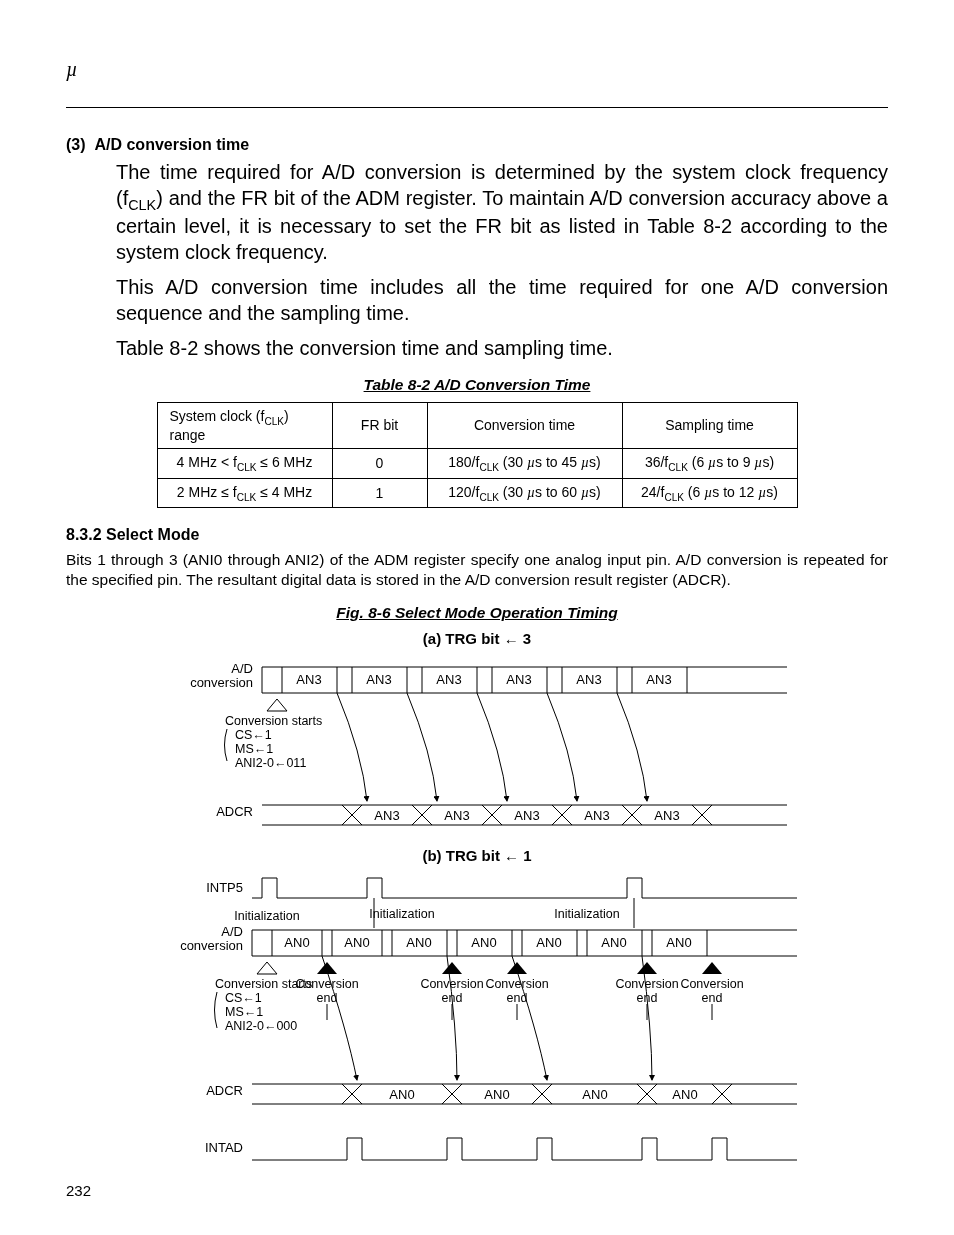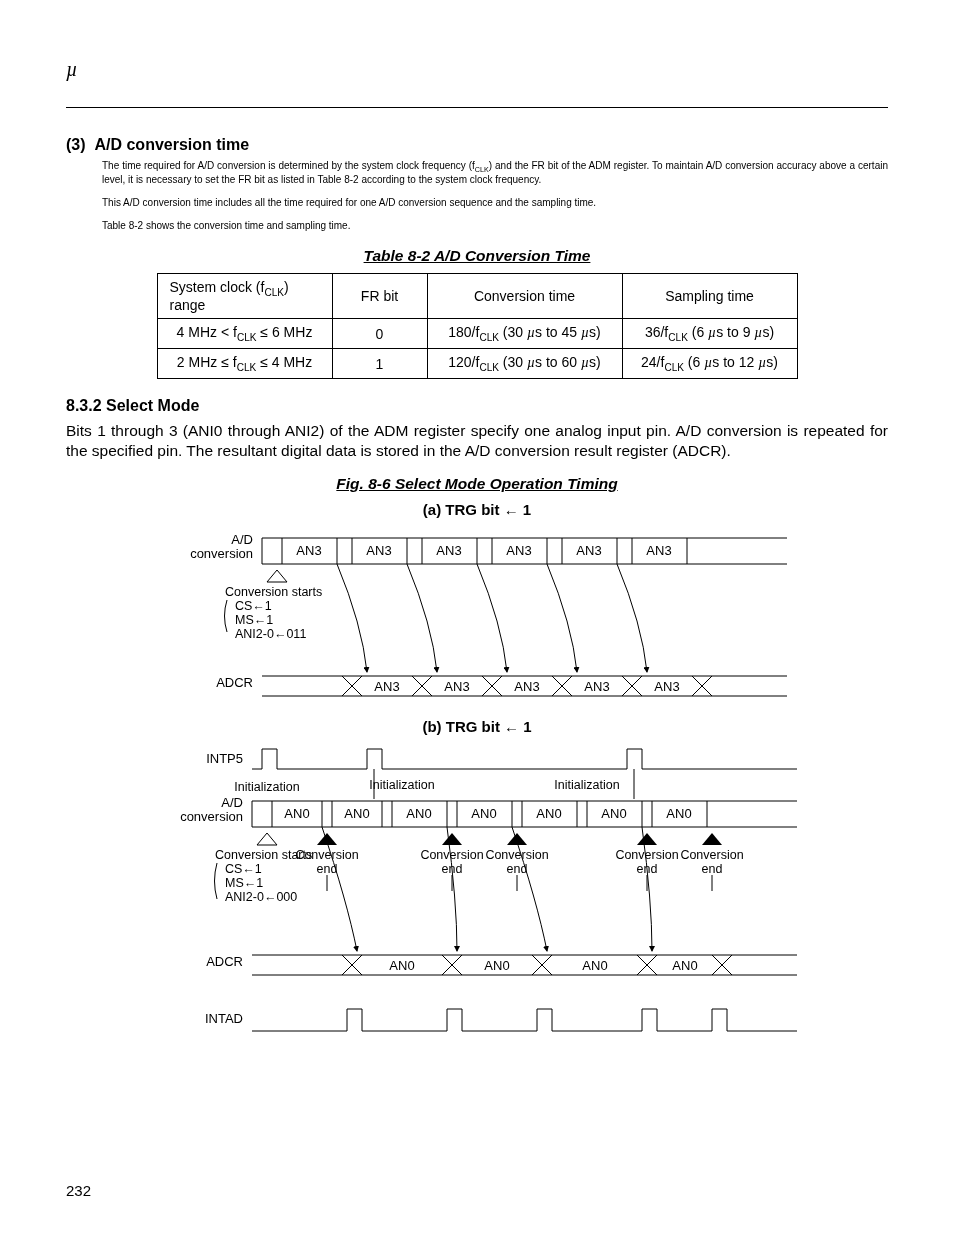--- a/index.html
+++ b/index.html
@@ -14,21 +14,21 @@
   }
   .page {
     padding: 58px 66px 0 66px;
     position: relative;
     box-sizing: border-box;
     height: 100%;
   }
   .mu { font-family: "Times New Roman", serif; font-style: italic; font-size: 20px; }
   .hr { border-bottom: 1.5px solid #000; margin-top: 26px; margin-bottom: 28px; }
   .h3 { font-weight: bold; font-size: 16px; margin: 0 0 6px 0; }
-  .body-block { margin-left: 36px; font-size: 10px; line-height: 1.28; }
+  .body-block { margin-left: 50px; font-size: 20px; line-height: 1.28; }
   .para { margin: 0 0 10px 0; text-align: justify; }
   .sub { font-size: 0.72em; vertical-align: sub; }
   .tbl-caption, .fig-caption { font-weight: bold; font-style: italic; font-size: 15.5px; text-align: center; margin: 14px 0 8px 0; text-decoration: underline; }
   .fig-subcaption { font-weight: bold; font-size: 15px; text-align: center; margin: 8px 0 6px 0; }
   table.conv {
     border-collapse: collapse;
     margin: 0 auto 18px auto;
     font-size: 14px;
   }
   table.conv th, table.conv td {
@@ -87,21 +87,21 @@
       <td><span>120/f</span><span class="sub">CLK</span><span> (30 </span><span class="its">µ</span><span>s to 60 </span><span class="its">µ</span><span>s)</span></td>
       <td><span>24/f</span><span class="sub">CLK</span><span> (6 </span><span class="its">µ</span><span>s to 12 </span><span class="its">µ</span><span>s)</span></td>
     </tr>
   </tbody>
     </table>
 
   <p class="h-sub">8.3.2  Select Mode</p>
   <p class="para" style="font-size:15.5px;line-height:1.28;text-align:justify">Bits 1 through 3 (ANI0 through ANI2) of the ADM register specify one analog input pin.  A/D conversion is repeated for the specified pin.  The resultant digital data is stored in the A/D conversion result register (ADCR).</p>
 
   <div class="fig-caption">Fig. 8-6  Select Mode Operation Timing</div>
-  <div class="fig-subcaption">(a)  TRG bit ← 1</div>
+  <div class="fig-subcaption">(a)  TRG bit ← 3</div>
 
   <svg width="620" height="180" viewBox="0 0 620 180" style="display:block;margin:0 auto 2px auto">
     <defs>
       <marker id="ah" markerWidth="6" markerHeight="6" refX="5" refY="3" orient="auto">
         <path d="M0,0 L6,3 L0,6 Z" fill="#000"></path>
       </marker>
     </defs>
 
     <text x="86" y="20" font-size="13" text-anchor="end">A/D</text>
     <text x="86" y="34" font-size="13" text-anchor="end">conversion</text>

